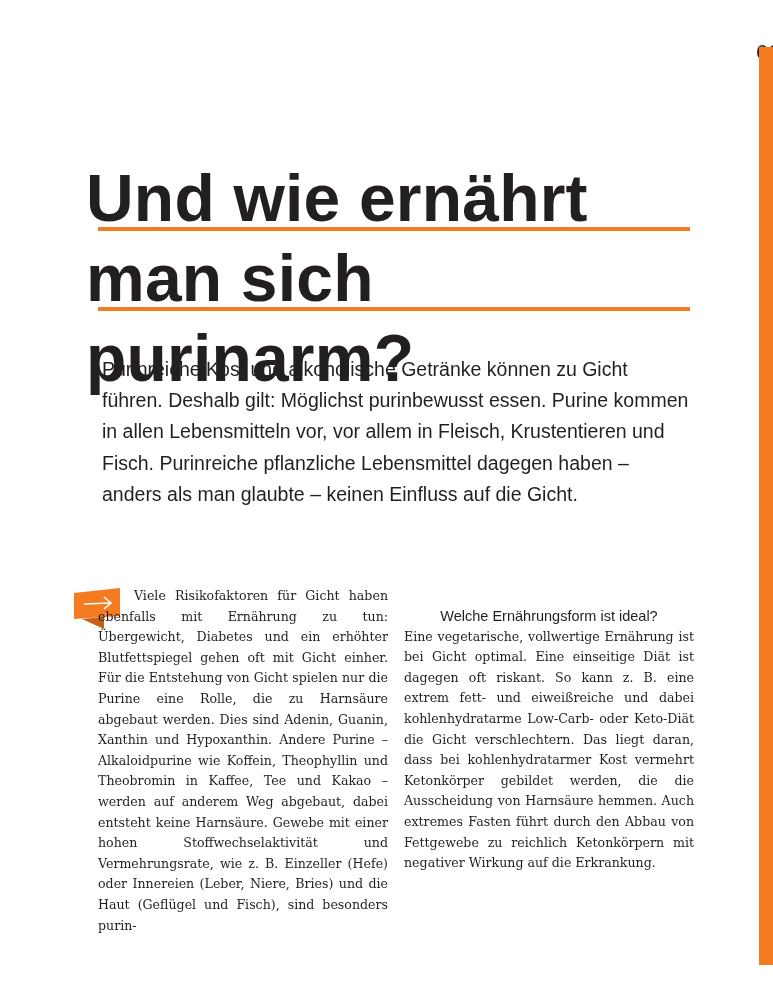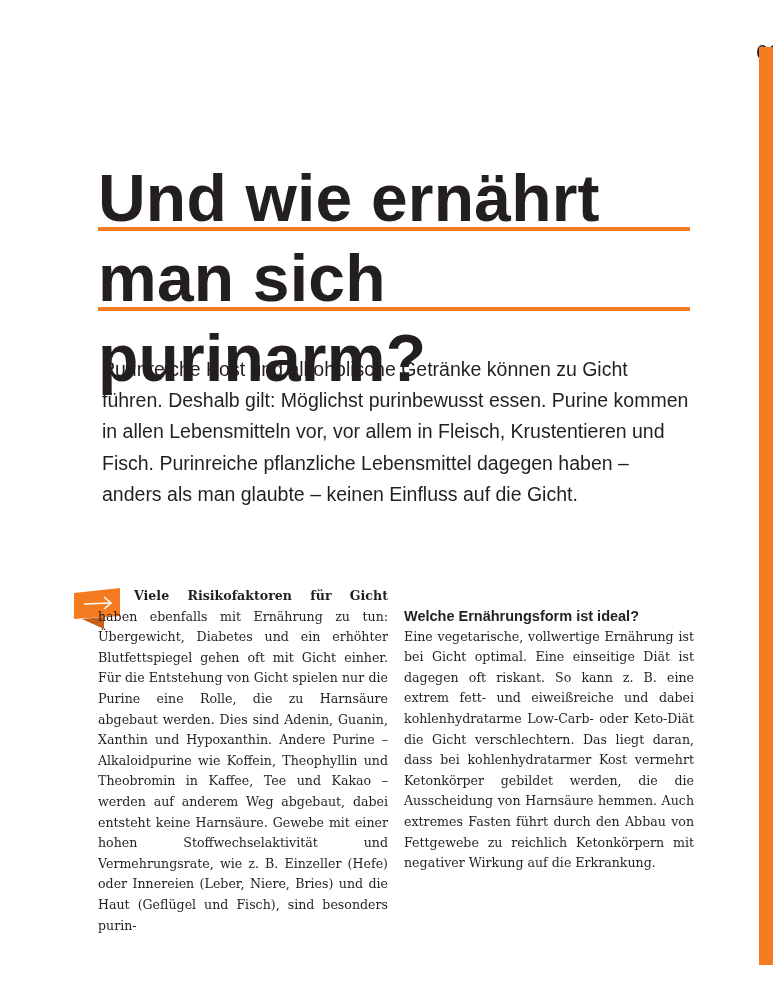--- a/index.html
+++ b/index.html
@@ -10,46 +10,46 @@
     }
     .page-number {
       position: absolute; left: 712px; top: 40px;
       font-family: "Liberation Sans", sans-serif; font-size: 21px; color: #231f20; margin-left: 44px;
     }
     .side-bar {
       position: absolute; left: 759px; top: 47px; width: 14px; height: 918px;
       background: #f47b20;
     }
     .title {
-      position: absolute; left: 98px; top: 158px; width: 600px;
+      position: absolute; left: 86px; top: 158px; width: 600px;
       font-family: "Liberation Sans", sans-serif; font-weight: bold;
       font-size: 66px; line-height: 80px; letter-spacing: 0.2px; color: #231f20;
     }
     .title .line { display: block; height: 80px; }
     .rule {
       position: absolute; left: 98px; width: 592px; height: 4px; background: #f47b20;
     }
     .lead {
       position: absolute; left: 98px; top: 350px; width: 590px;
       font-family: "Liberation Sans", sans-serif; font-size: 19.5px; line-height: 31.2px;
       color: #231f20;
     }
     .col {
       position: absolute; top: 586px; width: 290px;
       font-family: "DejaVu Serif", serif; font-size: 12.6px; line-height: 20.6px;
       color: #231f20; text-align: justify; hyphens: manual;
     }
     .col-left { left: 98px; }
     .col-right { left: 404px; }
     .col p { margin: 0; }
-    .lead-in { font-weight: bold; }
+    .lead-in { font-weight: normal; }
     .first-para { text-indent: 36px; }
     .subhead {
-      font-family: "Liberation Sans", sans-serif; font-weight: bold; font-size: 14.5px;
-      line-height: 20.6px; margin-top: 20px !important; text-align: left;
+      font-family: "Liberation Sans", sans-serif; font-weight: normal; font-size: 14.5px;
+      line-height: 20.6px; margin-top: 20px !important; text-align: center;
     }
     .ribbon {
       position: absolute; left: 74px; top: 588px; width: 50px; height: 42px;
     }
   </style>
 </head>
 <body>
 
 <div class="page-number">61</div>
 <div class="side-bar"></div>

